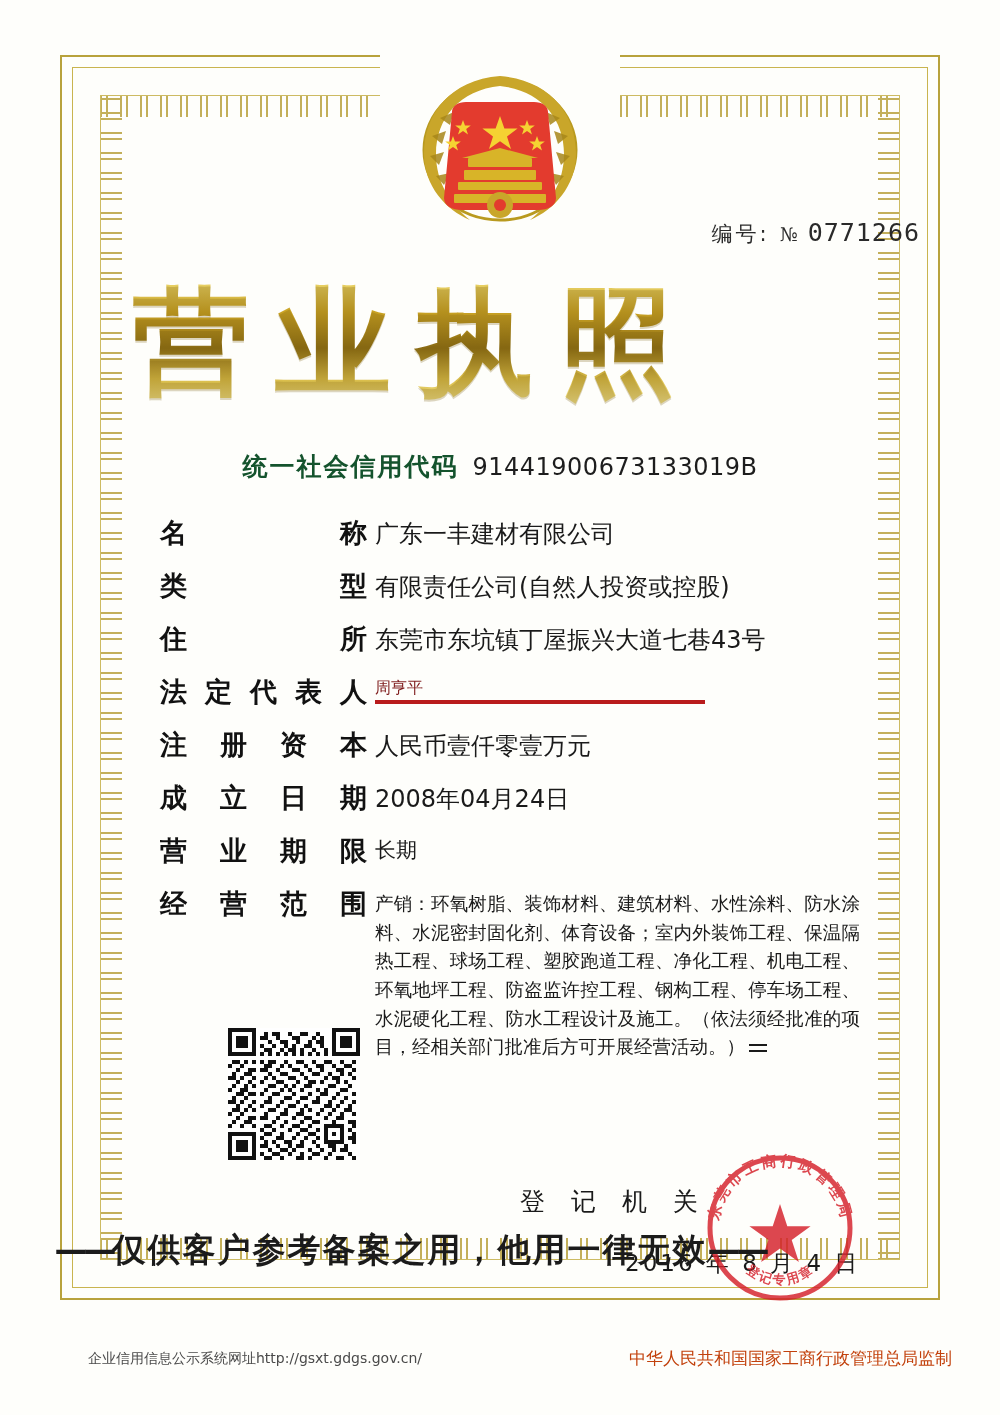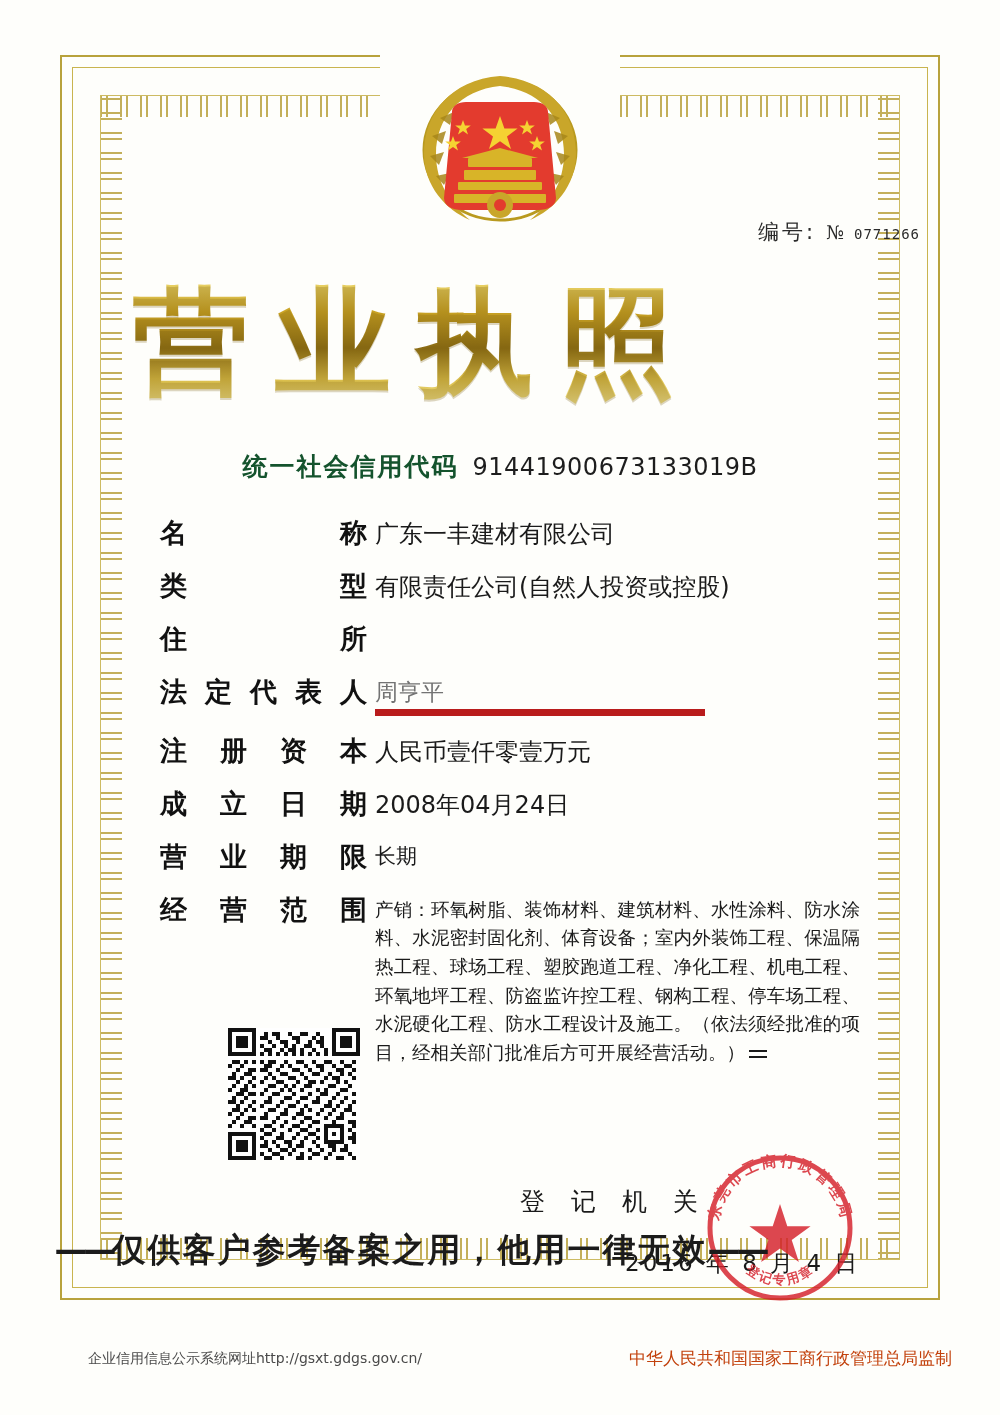--- a/index.html
+++ b/index.html
@@ -91,21 +91,21 @@
     font-family: "DejaVu Sans", sans-serif;
     font-size: 21px;
     letter-spacing: 3px;
   }
   .serial .no-mark {
     font-family: "DejaVu Serif", serif;
     font-size: 19px;
   }
   .serial .num {
     font-family: "DejaVu Sans Mono", monospace;
-    font-size: 14px;
+    font-size: 25px;
     letter-spacing: 1px;
   }
 
   
   .title {
     position: absolute;
     left: 0; top: 275px;
     width: 808px;
     text-align: center;
     font-family: "DejaVu Sans", sans-serif;
@@ -173,23 +173,23 @@
   .row .label span { display: inline-block; }
   .row .value {
     font-family: "DejaVu Sans", sans-serif;
     font-size: 24px;
     color: #1a1a1a;
     padding-top: 4px;
     line-height: 1.25;
   }
   .row.small .value { font-size: 21px; }
   .row.rep .value {
-    font-size: 23px;
-    color: #737373;
-    border-bottom: 7px solid #b91c1c;
+    font-size: 16px;
+    color: #7f1d1d;
+    border-bottom: 4px solid #b91c1c;
     min-width: 330px;
     padding-bottom: 2px;
   }
   .row.scope .value {
     font-size: 18.5px;
     line-height: 1.55;
     width: 490px;
     text-align: justify;
   }
   .scope-end {
@@ -360,20 +360,21 @@
         <span>型</span>
       </div>
       <div class="value">有限责任公司(自然人投资或控股)</div>
     </div>
 
     <div class="row">
       <div class="label">
         <span>住</span>
         <span>所</span>
       </div>
+      <div class="value">东莞市东坑镇丁屋振兴大道七巷43号</div>
     </div>
 
     <div class="row rep">
       <div class="label">
         <span>法</span>
         <span>定</span>
         <span>代</span>
         <span>表</span>
         <span>人</span>
       </div>

